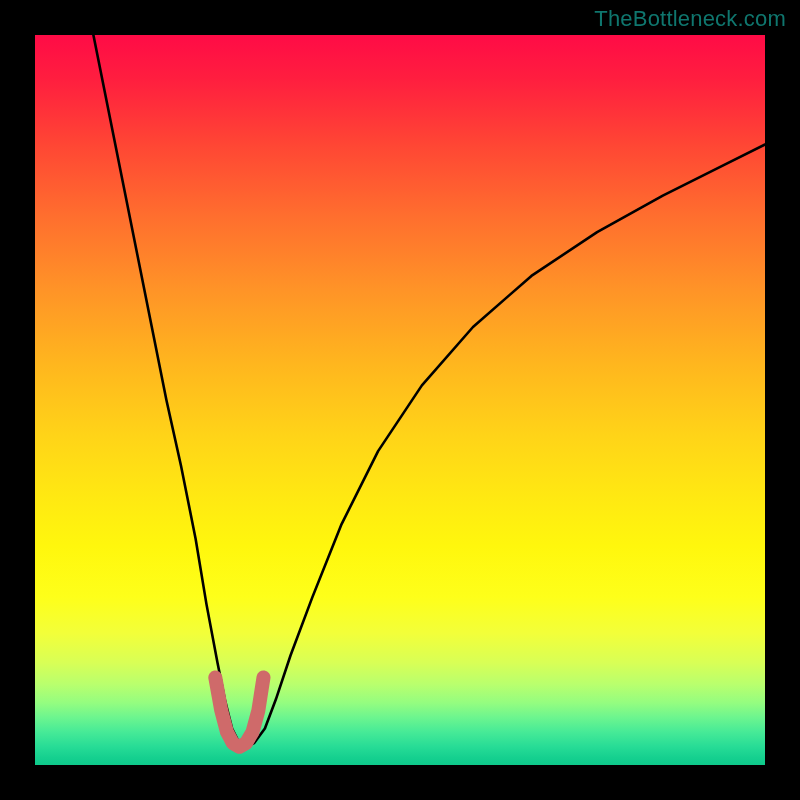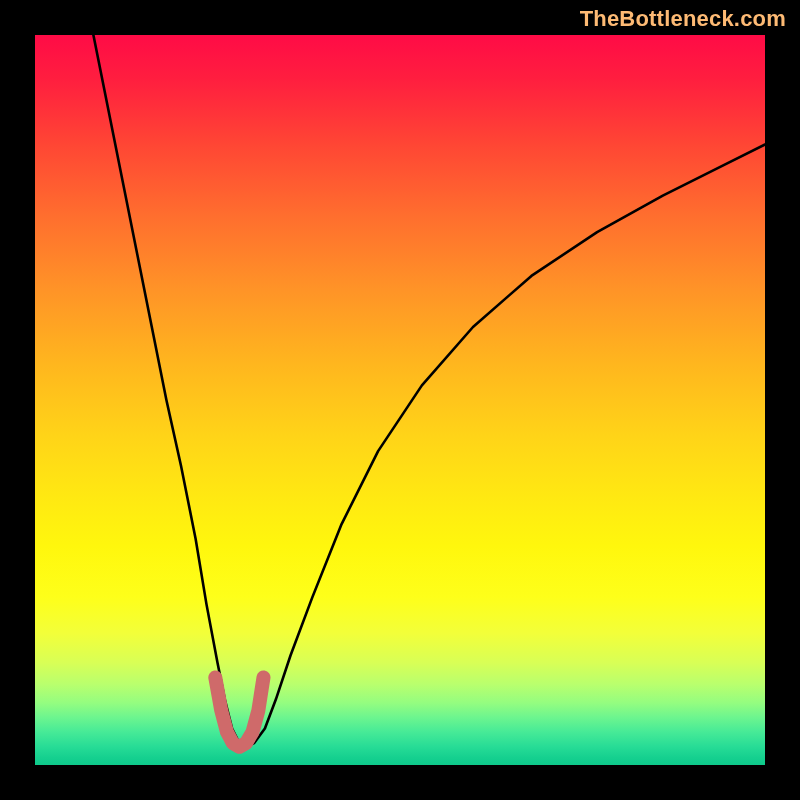--- a/index.html
+++ b/index.html
@@ -47,24 +47,24 @@
       #46ea97 95.5%,
       #27dc96 97.5%,
       #15d08f 99%,
       #0eca8b 100%
     );
   }
   .watermark {
     position: absolute;
     top: 6px;
     right: 14px;
-    color: #fdba74;
+    color: #0f766e;
     font-size: 22px;
     letter-spacing: 0.2px;
-    font-weight: 700;
+    font-weight: 400;
     user-select: none;
   }
   svg.curves {
     position: absolute;
     left: 0; top: 0;
     width: 100%; height: 100%;
   }
 </style>
 </head>
 <body>

